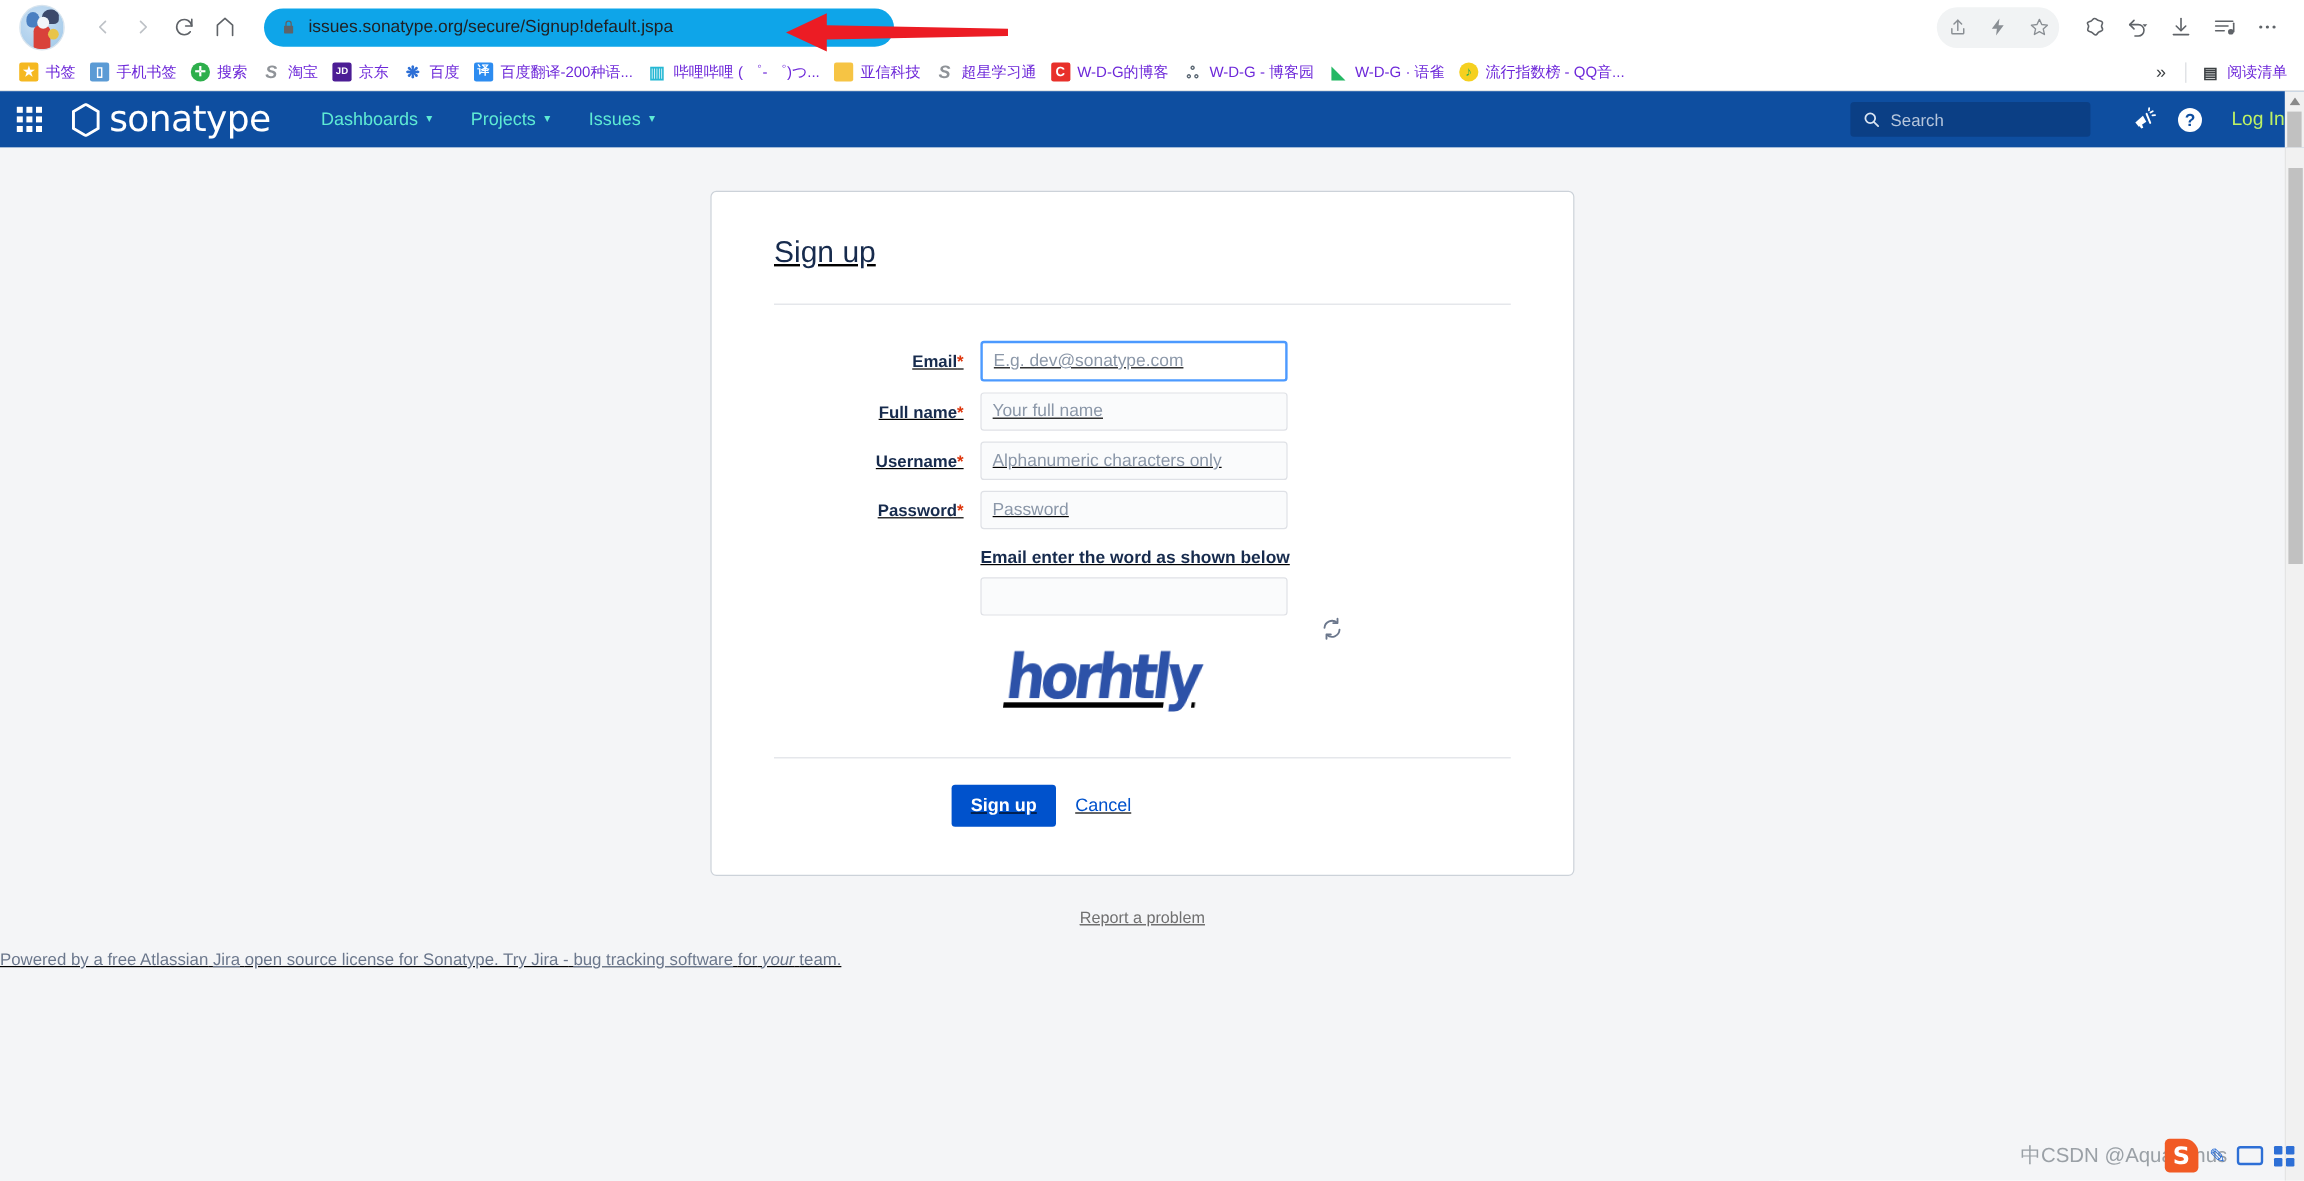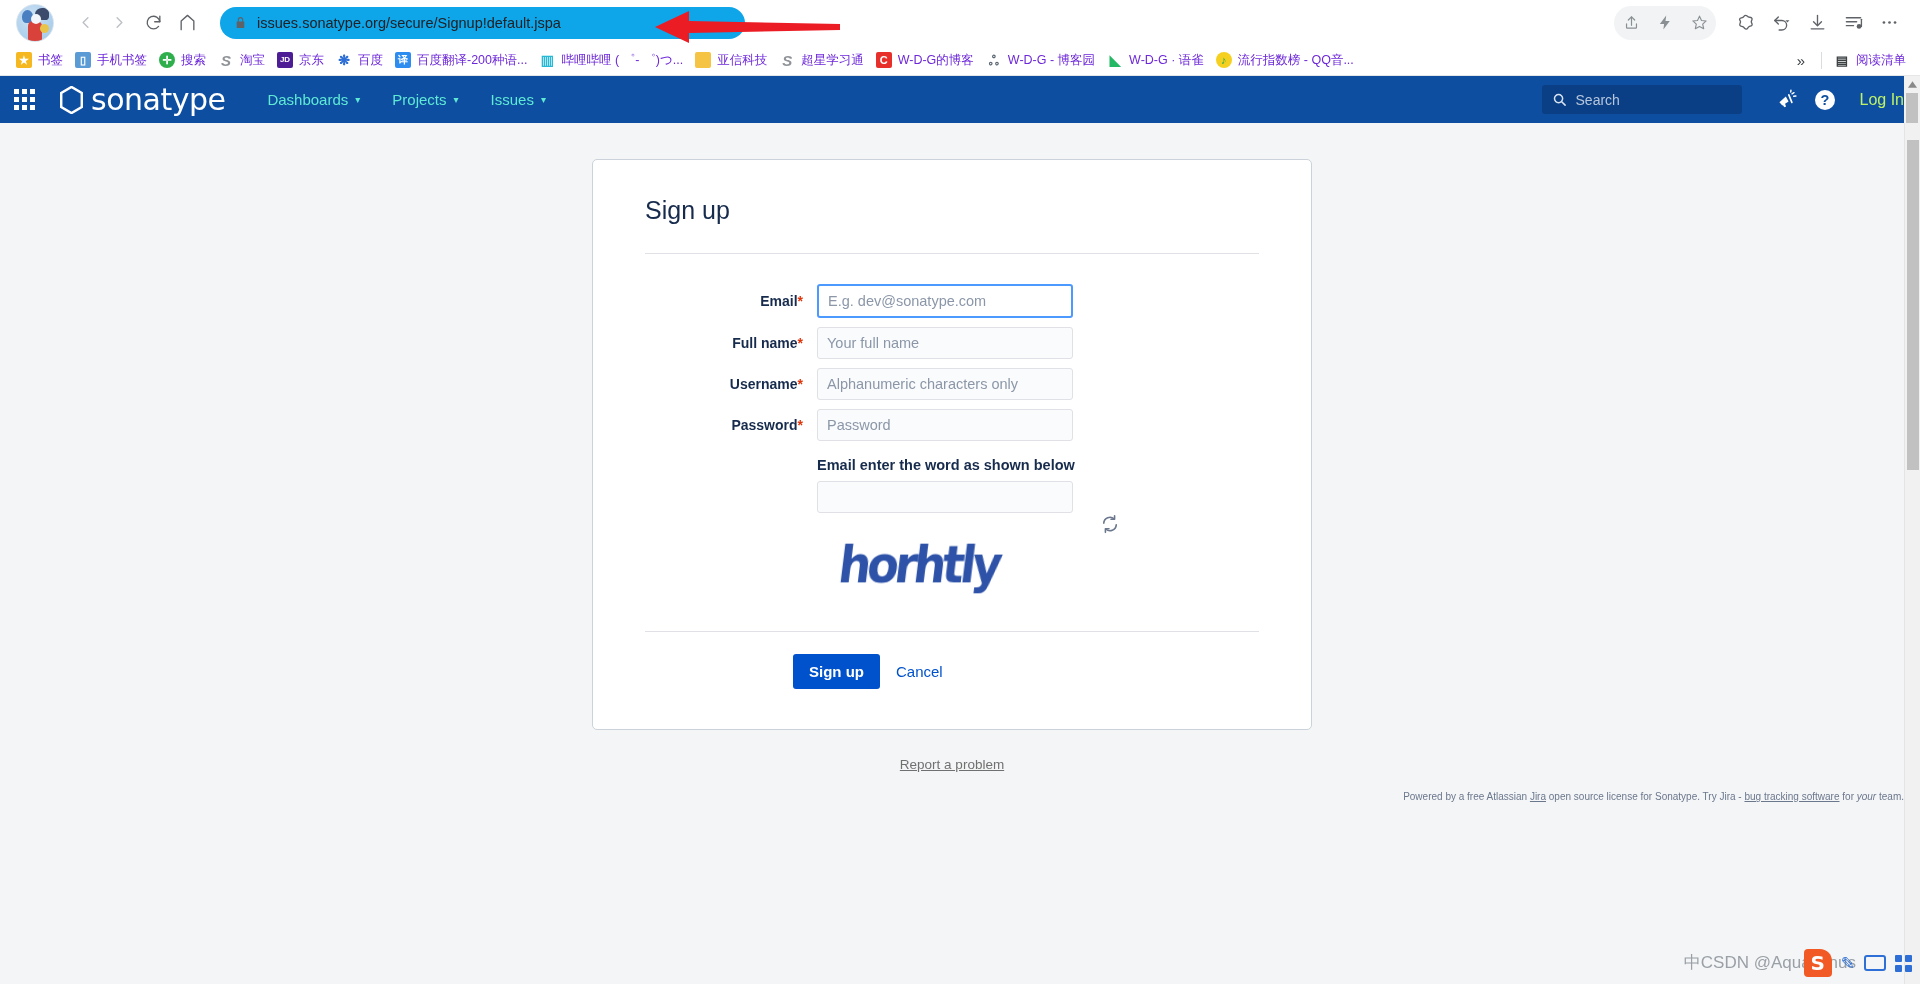--- a/index.html
+++ b/index.html
@@ -240,20 +240,21 @@
 
   
   .page-area {
     position: relative;
     height: calc(984px - 45px - 31px - 47px);
     background: #f4f5f7;
     overflow: hidden;
   }
   .page-scroll-inner {
     width: 1904px;
+    text-decoration: underline;
   }
 
   .signup-card {
     width: 720px;
     margin: 36px auto 0 auto;
     background: #ffffff;
     border: 1px solid #ccd2d9;
     border-radius: 5px;
     padding: 36px 52px 40px 52px;
     min-height: 455px;
@@ -382,25 +383,24 @@
     text-align: center;
     margin-top: 22px;
     color: #707070;
     font-size: 13.5px;
     line-height: 25px;
     font-family: "Liberation Sans", sans-serif;
   }
   .jira-footer a { color: #707070; text-decoration: underline; }
   .footer-dot { padding: 0 10px; color: #9aa0a6; }
   .footer-license {
-    text-align: right;
+    text-align: left;
     margin-top: 14px;
     color: #6b778c;
-    font-size: 10px;
-    padding-left: 38px;
+    font-size: 14px;
   }
   .footer-license a { color: #6b778c; text-decoration: underline; }
   .footer-license em { font-style: italic; }
 
   
   .vscrollbar {
     position: absolute;
     right: 0; top: 0;
     width: 16px;
     height: 100%;

